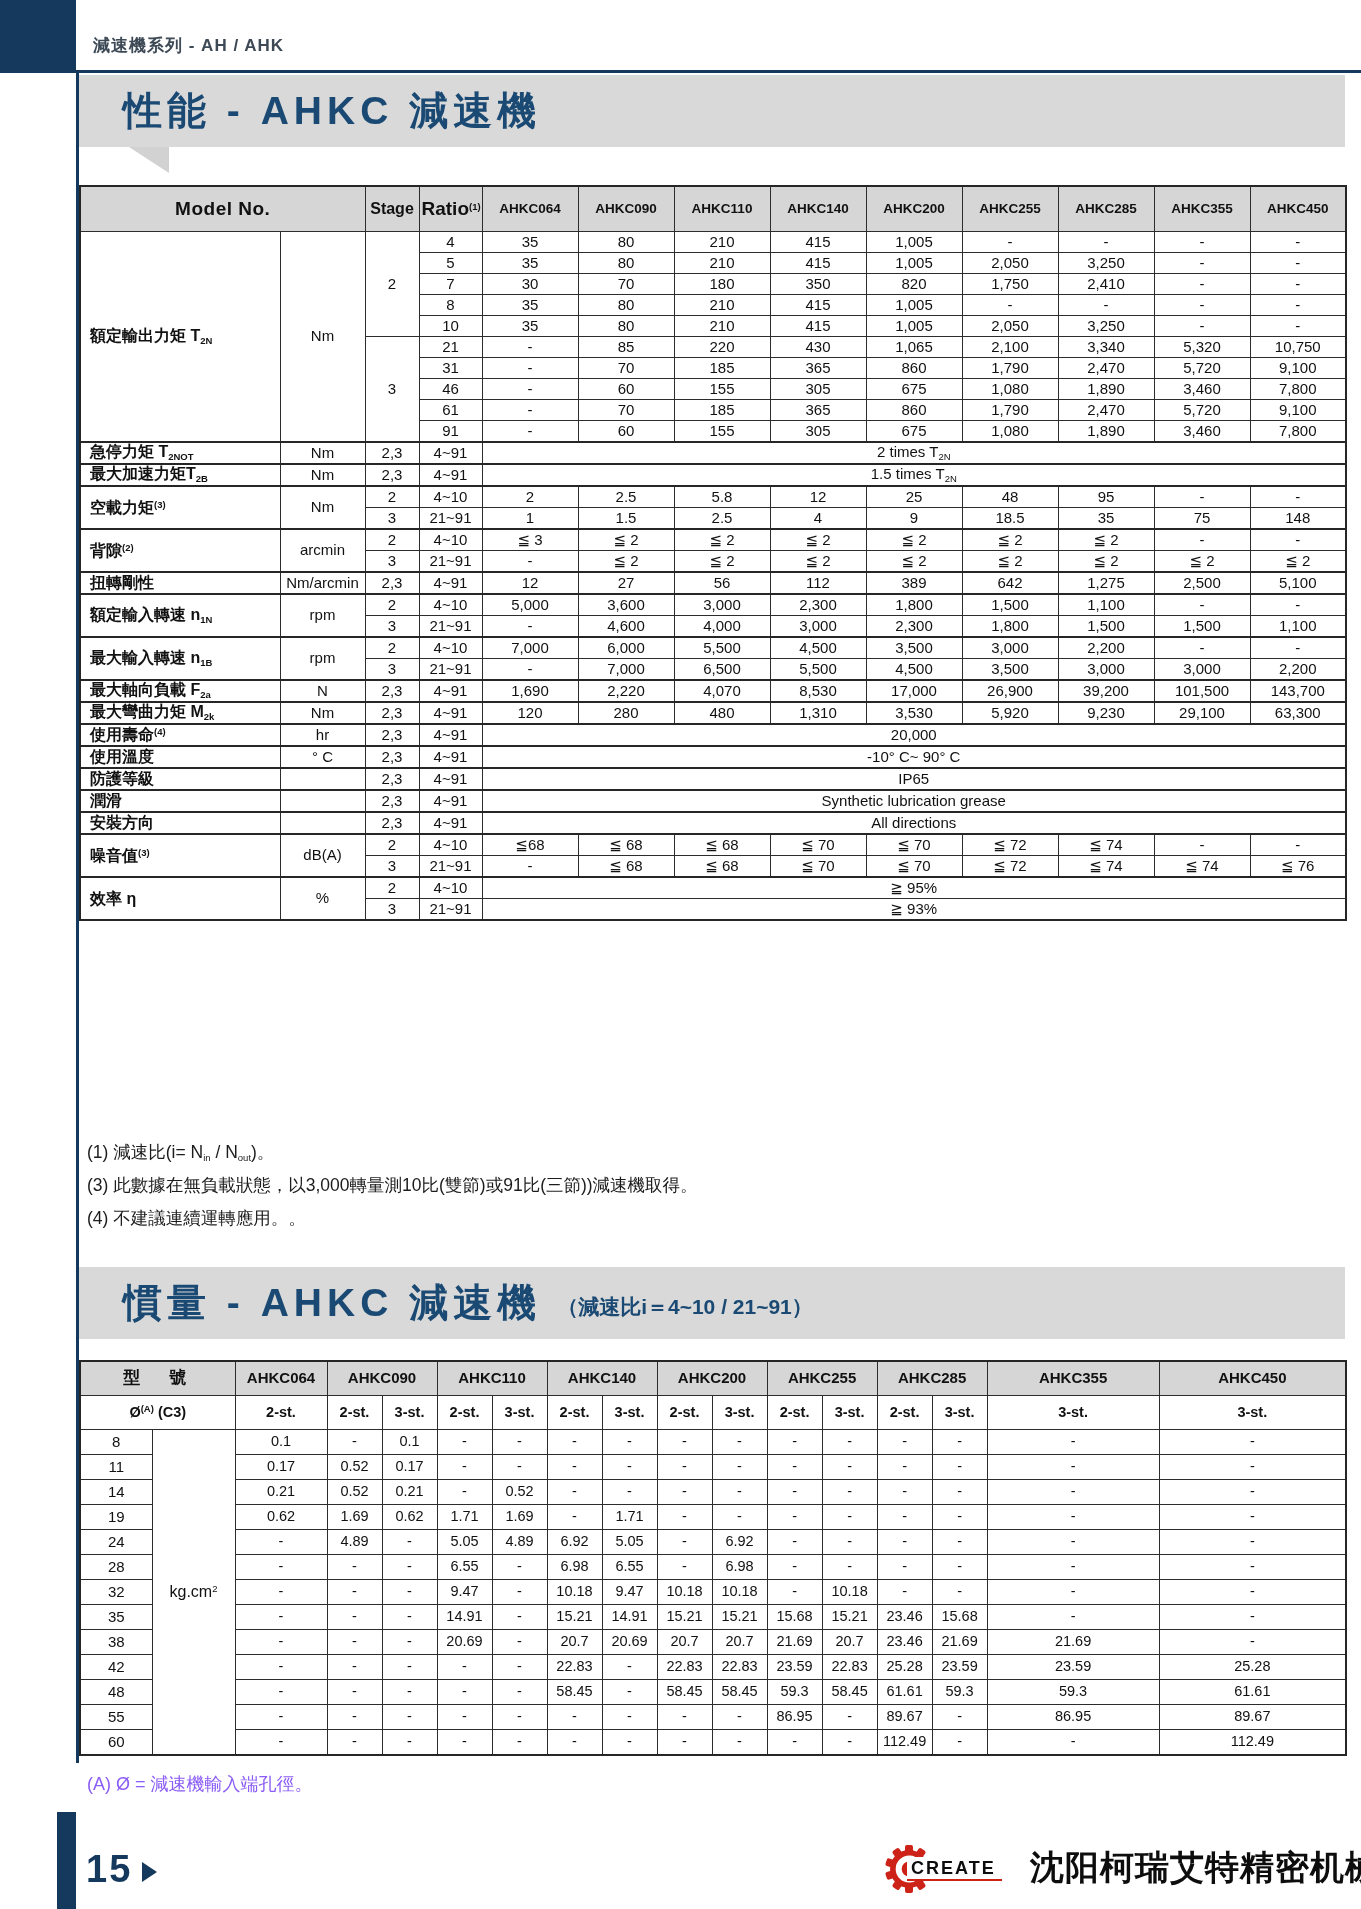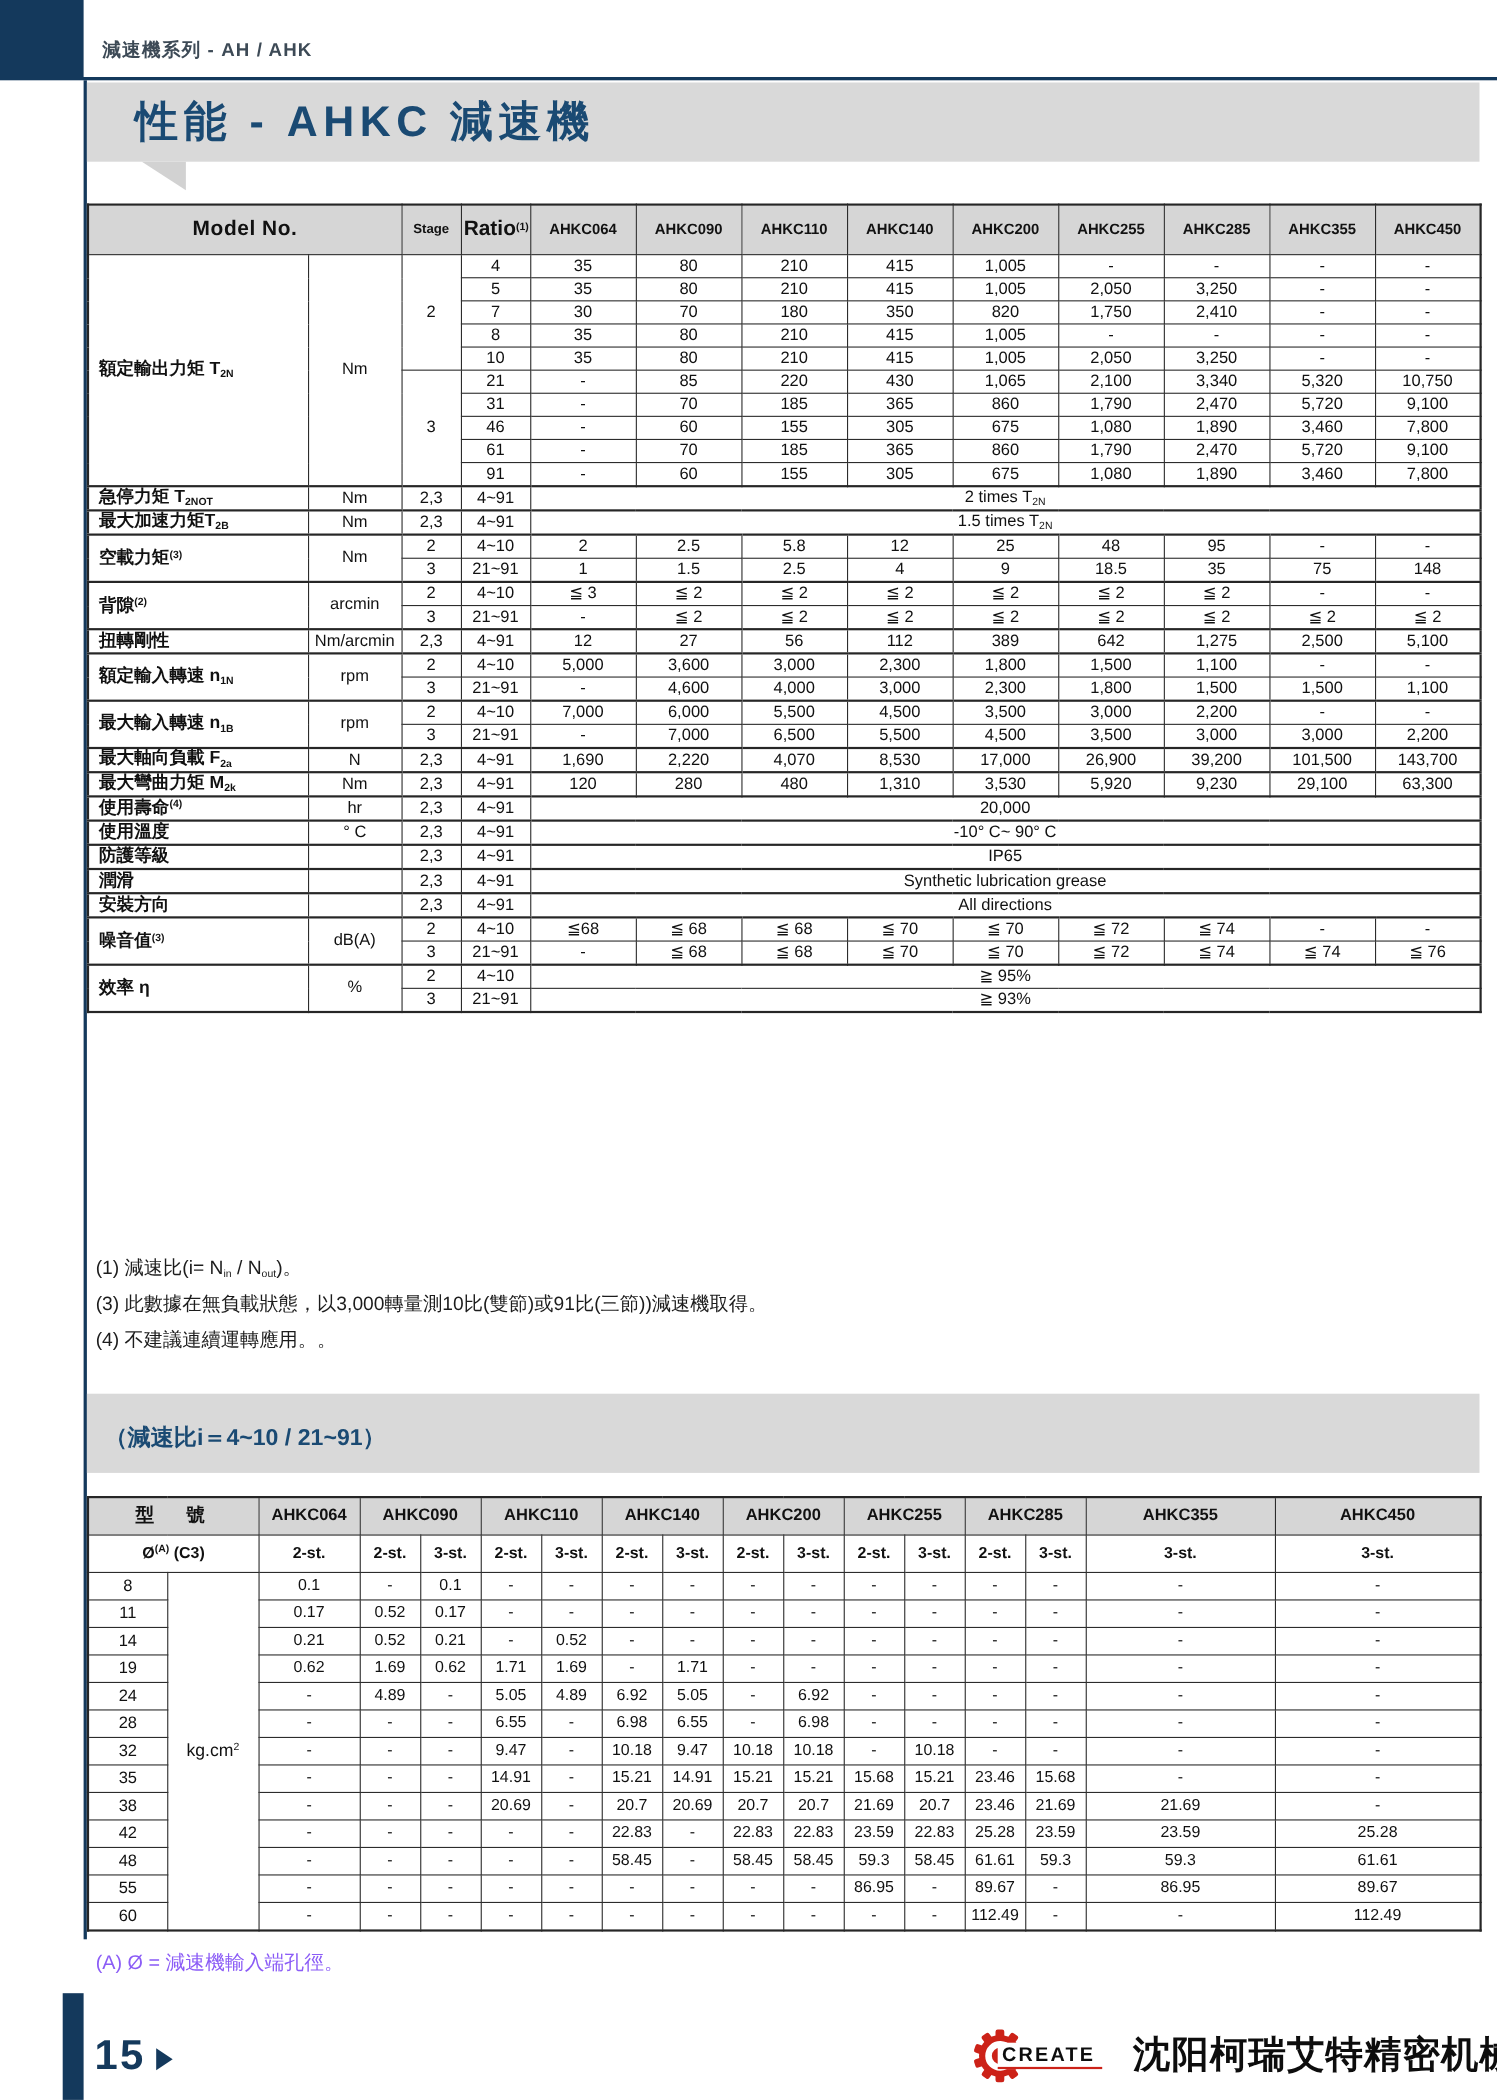--- a/index.html
+++ b/index.html
@@ -19,21 +19,21 @@
   table{border-collapse:collapse;table-layout:fixed;border:2px solid #262626;background:#fff;}
   th,td{border:1px solid #2c2c2c;text-align:center;vertical-align:middle;padding:0 2px;
         font-size:15px;line-height:1.1;overflow:hidden;}
   sub{font-size:9.5px;vertical-align:-3px;}
   sup{font-size:9.5px;vertical-align:5px;}
   
   .pt{position:absolute;left:79px;top:185px;width:1266px;}
   .pt thead th{background:#d6d6d6;height:44px;font-weight:bold;}
   .pt td,.pt tbody th{height:20px;}
   .pt .model-no{font-size:19px;letter-spacing:.5px;}
-  .pt .stage-h{font-size:12px;}
+  .pt .stage-h{font-size:16px;}
   .pt .ratio-h{font-size:19px;}
   .pt .model{font-size:13.5px;padding:0;}
   .pt .lbl{text-align:left;padding-left:9px;font-size:16px;font-weight:600;background:#fff;}
   .pt .unit{font-size:15px;}
   .pt .block-start th,.pt .block-start td{border-top:2px solid #262626;}
   
   .it{position:absolute;left:79px;top:1360px;width:1266px;}
   .it .hr1 th{background:#d6d6d6;height:33px;font-weight:bold;font-size:15px;margin-left:16px;}
   .it .hr1 .mlabel{font-size:17px;letter-spacing:6px;}
   .it .hr2 th{background:#fff;height:33px;font-weight:bold;font-size:14.5px;}
@@ -477,20 +477,21 @@
     </tbody>
 </table>
 
 <div class="footnotes">
   <div>(1) 減速比(i= N<sub>in</sub> / N<sub>out</sub>)。</div>
   <div>(3) 此數據在無負載狀態，以3,000轉量測10比(雙節)或91比(三節))減速機取得。</div>
   <div>(4) 不建議連續運轉應用。。</div>
 </div>
 
 <div class="band band2">
+  <span class="t">慣量 - AHKC 減速機</span>
   <span class="st">（減速比i＝4~10 / 21~91）</span>
 </div>
 
 <table class="it">
   <colgroup>
     <col style="width:72px">
       <col style="width:83px">
       <col style="width:92px">
     <col style="width:55px">
       <col style="width:55px">

